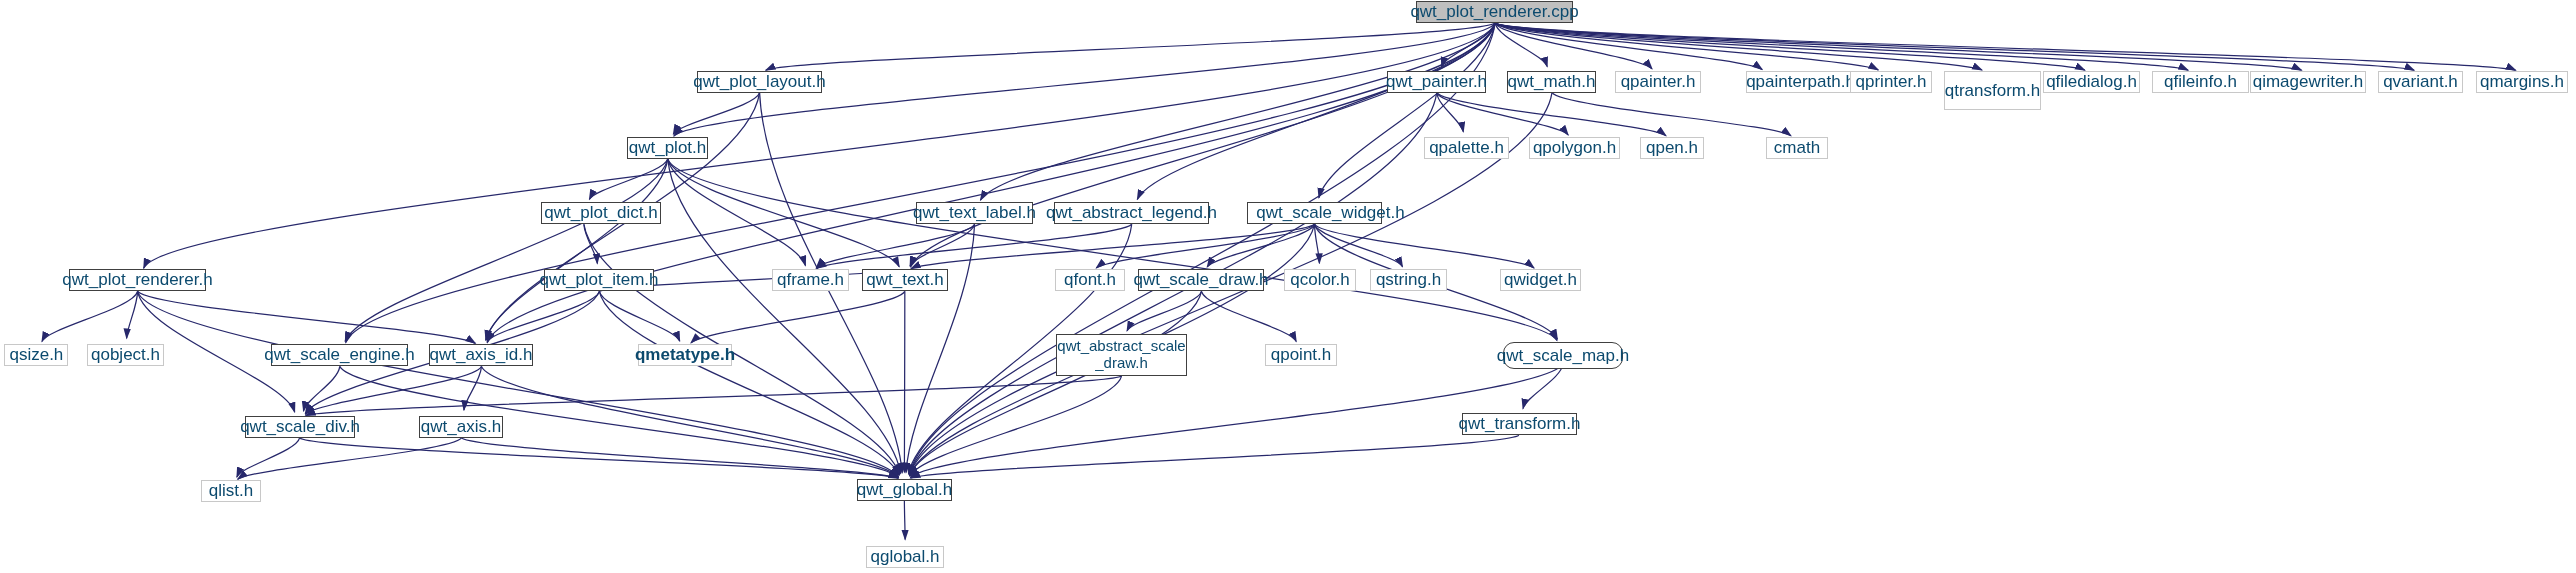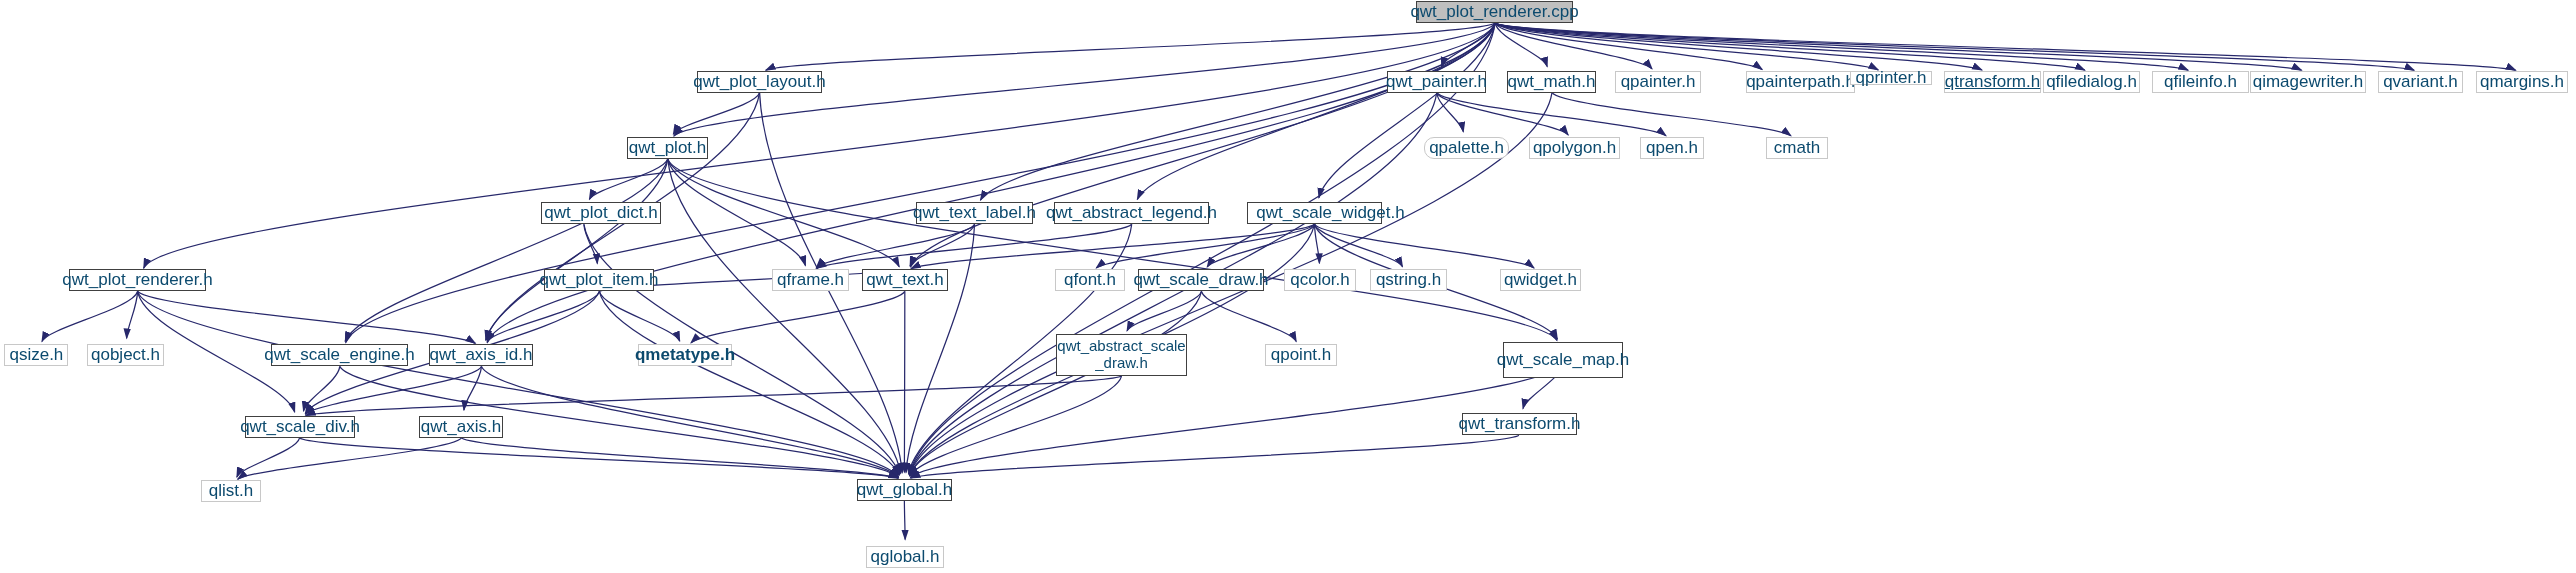--- a/index.html
+++ b/index.html
@@ -131,29 +131,29 @@
         <path d="M756,180 C778.5,251.95995882698924 1731.6414527338454,329.0599147130492 1763.1414527338454,385.59988236282646" marker-end="url(#arrow)"></path>
       </g>
   </svg>
   <div id="node-layer">
       <div class="node root" style="left: 1416px; top: 0.9px; width: 157px; height: 22px;">qwt_plot_renderer.cpp</div>
       <div class="node hdr" style="left: 697px; top: 71px; width: 125px; height: 22px;">qwt_plot_layout.h</div>
       <div class="node hdr" style="left: 1387px; top: 71px; width: 99px; height: 22px;">qwt_painter.h</div>
       <div class="node hdr" style="left: 1507px; top: 71px; width: 89px; height: 22px;">qwt_math.h</div>
       <div class="node ext" style="left: 1615px; top: 71px; width: 86px; height: 22px;">qpainter.h</div>
       <div class="node ext" style="left: 1714px; top: 71px; width: 109px; height: 22px; margin-left: 32px;">qpainterpath.h</div>
-      <div class="node ext" style="left: 1944px; top: 71px; width: 97px; height: 22px; text-decoration: underline;">qtransform.h</div>
-      <div class="node ext" style="left: 1850px; top: 71px; width: 82px; height: 14px;">qprinter.h</div>
+      <div class="node ext" style="left: 1944px; top: 71px; width: 97px; height: 39px;">qtransform.h</div>
+      <div class="node ext" style="left: 1850px; top: 71px; width: 82px; height: 22px;">qprinter.h</div>
       <div class="node ext" style="left: 2043px; top: 71px; width: 97px; height: 22px;">qfiledialog.h</div>
       <div class="node ext" style="left: 2152px; top: 71px; width: 97px; height: 22px;">qfileinfo.h</div>
       <div class="node ext" style="left: 2250px; top: 71px; width: 116px; height: 22px;">qimagewriter.h</div>
       <div class="node ext" style="left: 2378px; top: 71px; width: 85px; height: 22px;">qvariant.h</div>
       <div class="node ext" style="left: 2476px; top: 71px; width: 92px; height: 22px;">qmargins.h</div>
       <div class="node hdr" style="left: 627px; top: 137px; width: 81px; height: 22px;">qwt_plot.h</div>
-      <div class="node ext" style="left: 1424px; top: 137px; width: 85px; height: 22px; border-radius: 10px;">qpalette.h</div>
+      <div class="node ext" style="left: 1424px; top: 137px; width: 85px; height: 22px;">qpalette.h</div>
       <div class="node ext" style="left: 1529px; top: 137px; width: 91px; height: 22px;">qpolygon.h</div>
       <div class="node ext" style="left: 1640px; top: 137px; width: 64px; height: 22px;">qpen.h</div>
       <div class="node ext" style="left: 1766px; top: 137px; width: 62px; height: 22px;">cmath</div>
       <div class="node hdr" style="left: 531px; top: 202px; width: 120px; height: 22px; margin-left: 10px;">qwt_plot_dict.h</div>
       <div class="node hdr" style="left: 916px; top: 202px; width: 117px; height: 22px;">qwt_text_label.h</div>
       <div class="node hdr" style="left: 1054px; top: 202px; width: 155px; height: 22px;">qwt_abstract_legend.h</div>
       <div class="node hdr" style="left: 1247px; top: 202px; width: 135px; height: 22px; padding-left: 32px;">qwt_scale_widget.h</div>
       <div class="node hdr" style="left: 69px; top: 269px; width: 137px; height: 22px;">qwt_plot_renderer.h</div>
       <div class="node hdr" style="left: 544px; top: 269px; width: 110px; height: 22px;">qwt_plot_item.h</div>
       <div class="node ext" style="left: 772px; top: 269px; width: 77px; height: 22px;">qframe.h</div>
@@ -164,21 +164,21 @@
       <div class="node ext" style="left: 1370px; top: 269px; width: 77px; height: 22px;">qstring.h</div>
       <div class="node ext" style="left: 1500px; top: 269px; width: 81px; height: 22px;">qwidget.h</div>
       <div class="node ext" style="left: 4.4px; top: 344px; width: 64px; height: 22px;">qsize.h</div>
       <div class="node ext" style="left: 87px; top: 344px; width: 77px; height: 22px;">qobject.h</div>
       <div class="node hdr" style="left: 271px; top: 344px; width: 137px; height: 22px;">qwt_scale_engine.h</div>
       <div class="node hdr" style="left: 429px; top: 344px; width: 104px; height: 22px;">qwt_axis_id.h</div>
       <div class="node ext" style="left: 638px; top: 344px; width: 94px; height: 22px; font-weight: bold;">qmetatype.h</div>
       <div class="node hdr" style="left: 1056px; top: 334px; width: 131px; height: 42px; font-size: 15px;">qwt_abstract_scale
 _draw.h</div>
       <div class="node ext" style="left: 1265px; top: 344px; width: 72px; height: 22px;">qpoint.h</div>
-      <div class="node hdr" style="left: 1503px; top: 342px; width: 120px; height: 36px;">qwt_scale_map.h</div>
+      <div class="node hdr" style="left: 1503px; top: 342px; width: 120px; height: 27px; border-radius: 11px;">qwt_scale_map.h</div>
       <div class="node hdr" style="left: 245px; top: 416px; width: 110px; height: 22px;">qwt_scale_div.h</div>
       <div class="node hdr" style="left: 419px; top: 416px; width: 84px; height: 22px;">qwt_axis.h</div>
       <div class="node hdr" style="left: 1462px; top: 413px; width: 115px; height: 22px;">qwt_transform.h</div>
       <div class="node ext" style="left: 201px; top: 480px; width: 60px; height: 22px;">qlist.h</div>
       <div class="node hdr" style="left: 857px; top: 479px; width: 95px; height: 22px;">qwt_global.h</div>
       <div class="node ext" style="left: 866px; top: 546px; width: 78px; height: 22px;">qglobal.h</div>
     </div>
 </div>
 
 

